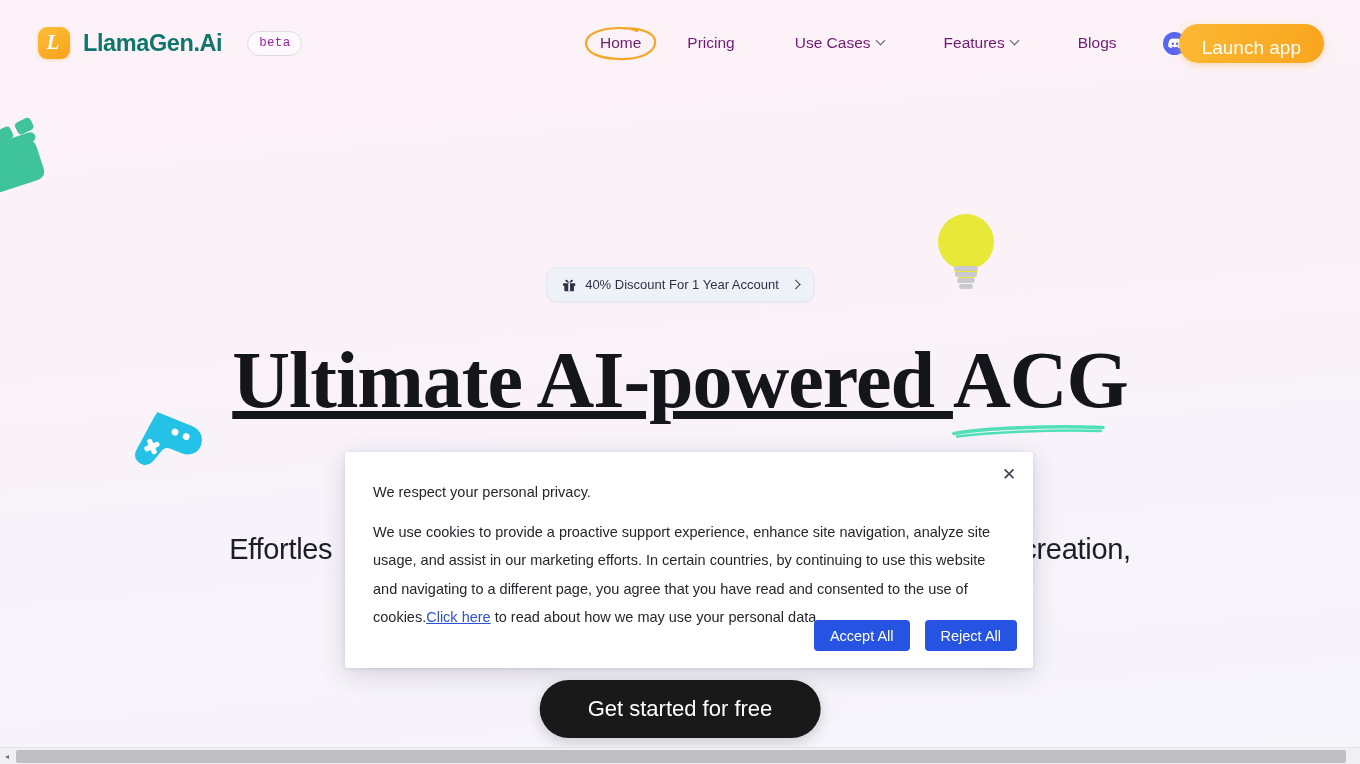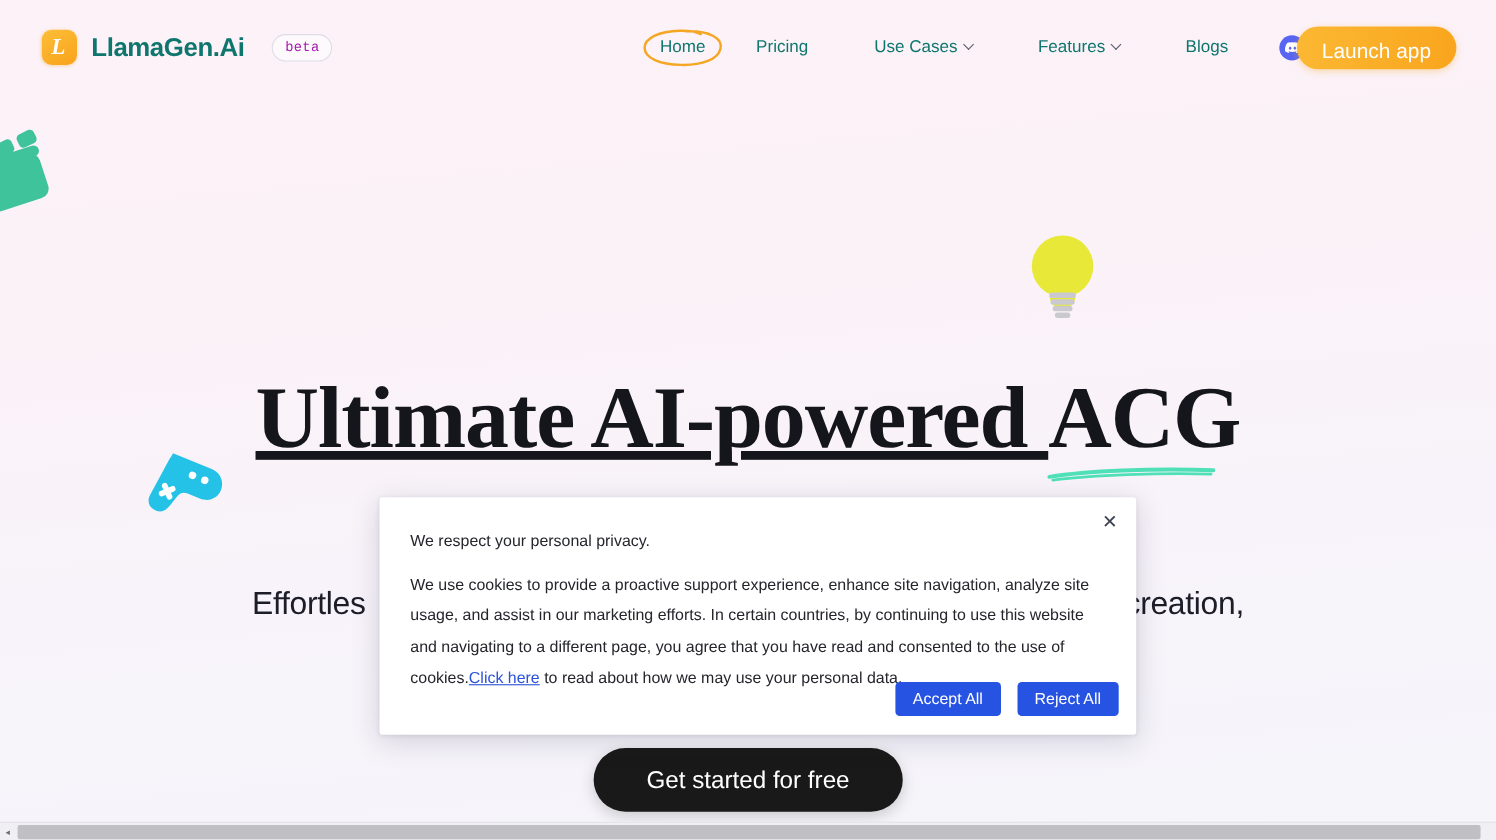--- a/index.html
+++ b/index.html
@@ -64,21 +64,21 @@
     position: absolute;
     left: 586px;
     top: 0;
     height: 86px;
     display: flex;
     align-items: center;
     gap: 0;
   }
   .nav-link {
     font-size: 15.5px;
-    color: #0f766e;
+    color: #701a75;
     padding: 0 30px;
     display: flex;
     align-items: center;
     gap: 6px;
     cursor: pointer;
     white-space: nowrap;
   }
   .nav-link.first { padding-left: 14px; padding-right: 16px; }
   .nav-home-wrap {
     position: relative;
@@ -395,20 +395,30 @@
       <rect x="26" y="58" width="24" height="5" rx="2.4"></rect>
       <rect x="27" y="64" width="22" height="5" rx="2.4"></rect>
       <rect x="29" y="70" width="18" height="5" rx="2.4"></rect>
       <rect x="31" y="76" width="14" height="5" rx="2.4"></rect>
     </g>
   </svg>
 </div>
 
 <div class="hero">
 
+  <div class="discount-pill">
+    <svg class="gift-ico" viewBox="0 0 16 16">
+      <rect x="1" y="6" width="14" height="3" rx=".6" fill="#2f3246"></rect>
+      <rect x="2.5" y="9" width="11" height="6" rx=".6" fill="#2f3246"></rect>
+      <rect x="7" y="6" width="2" height="9" fill="#eef2f8"></rect>
+      <path d="M8 5.5C6.6 3 5.4 1.4 4.2 2.1 3 2.8 3.6 5 8 5.5zM8 5.5c1.4-2.5 2.6-4.1 3.8-3.4C13 2.8 12.4 5 8 5.5z" fill="#2f3246"></path>
+    </svg>
+    <span>40% Discount For 1 Year Account</span>
+    <i class="pill-chev"></i>
+  </div>
 
   <h1 class="headline">
     <span>Ultimate AI-powered </span><span class="underline-host"><span>ACG</span><svg class="hl-underline" viewBox="0 0 156 18" preserveAspectRatio="none">
           <path d="M3 12.5C36 7 98 4.5 152 6.5" fill="none" stroke="#4fe0b8" stroke-width="3.6" stroke-linecap="round"></path>
           <path d="M6 15.5C42 11 104 8.5 150 10" fill="none" stroke="#4fe0b8" stroke-width="2.4" stroke-linecap="round"></path>
         </svg></span>
   </h1>
 
   <div class="subhead">
     <span>Effortles</span><span style="display:inline-block;width:690px"></span><span>creation,</span>

